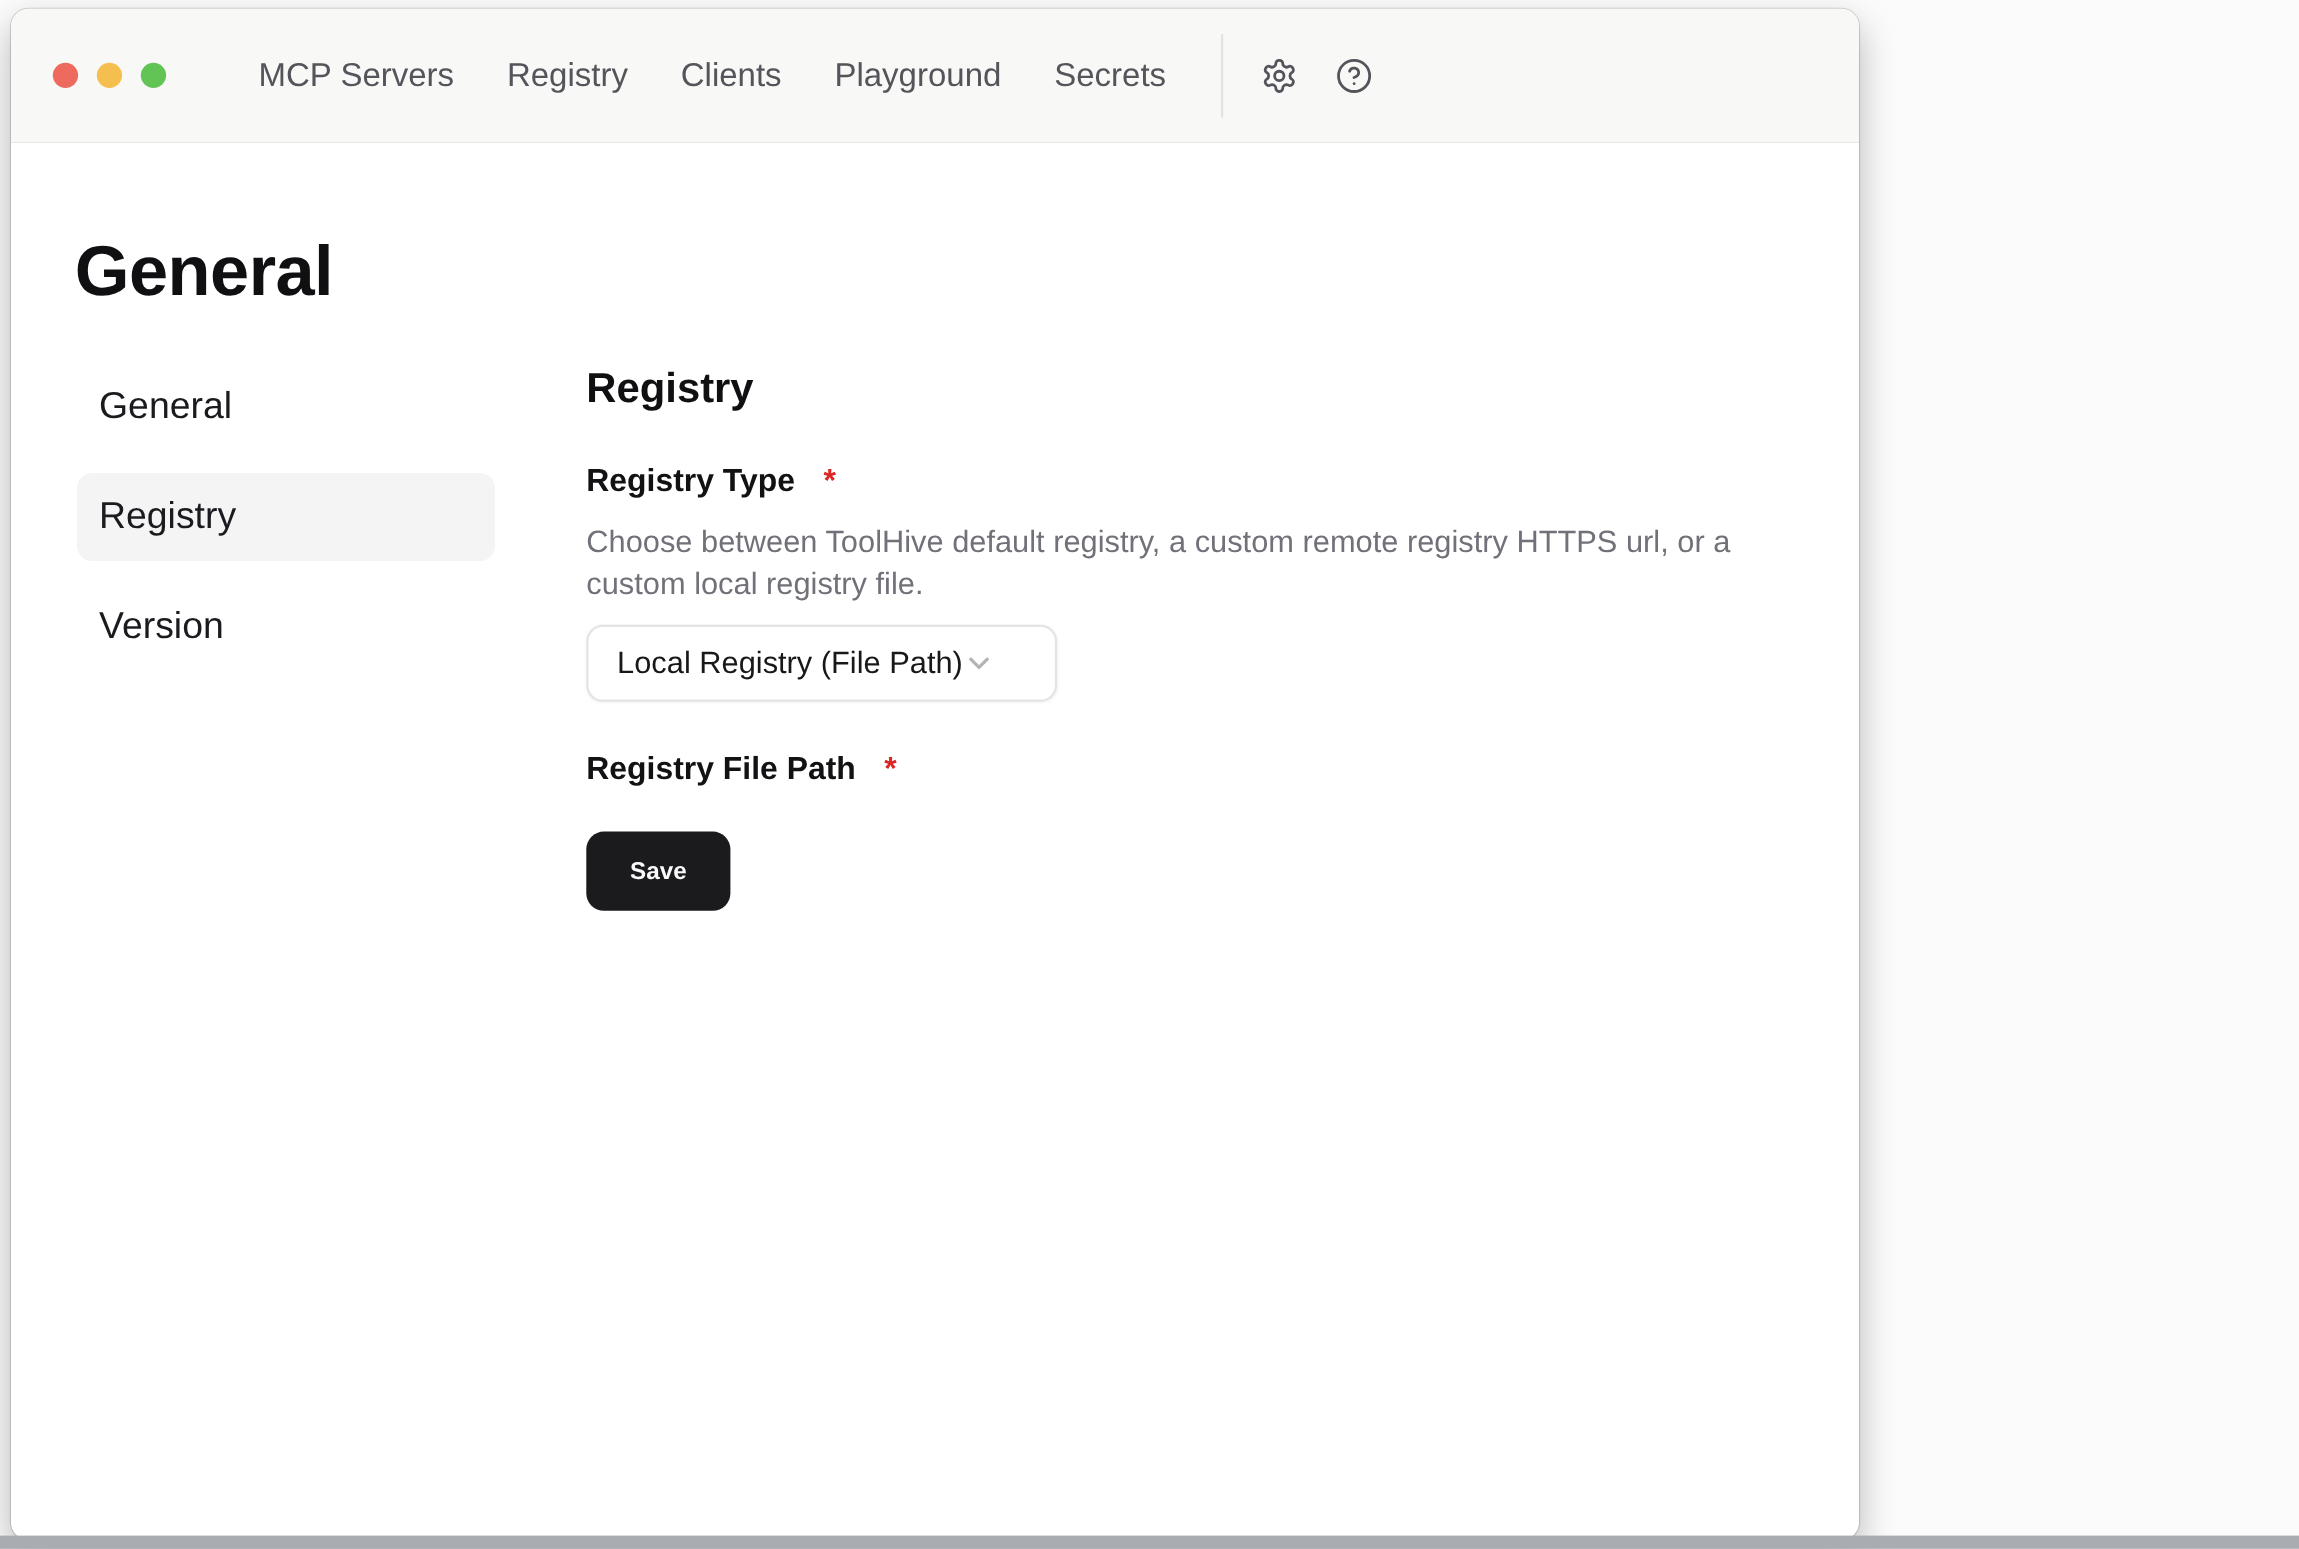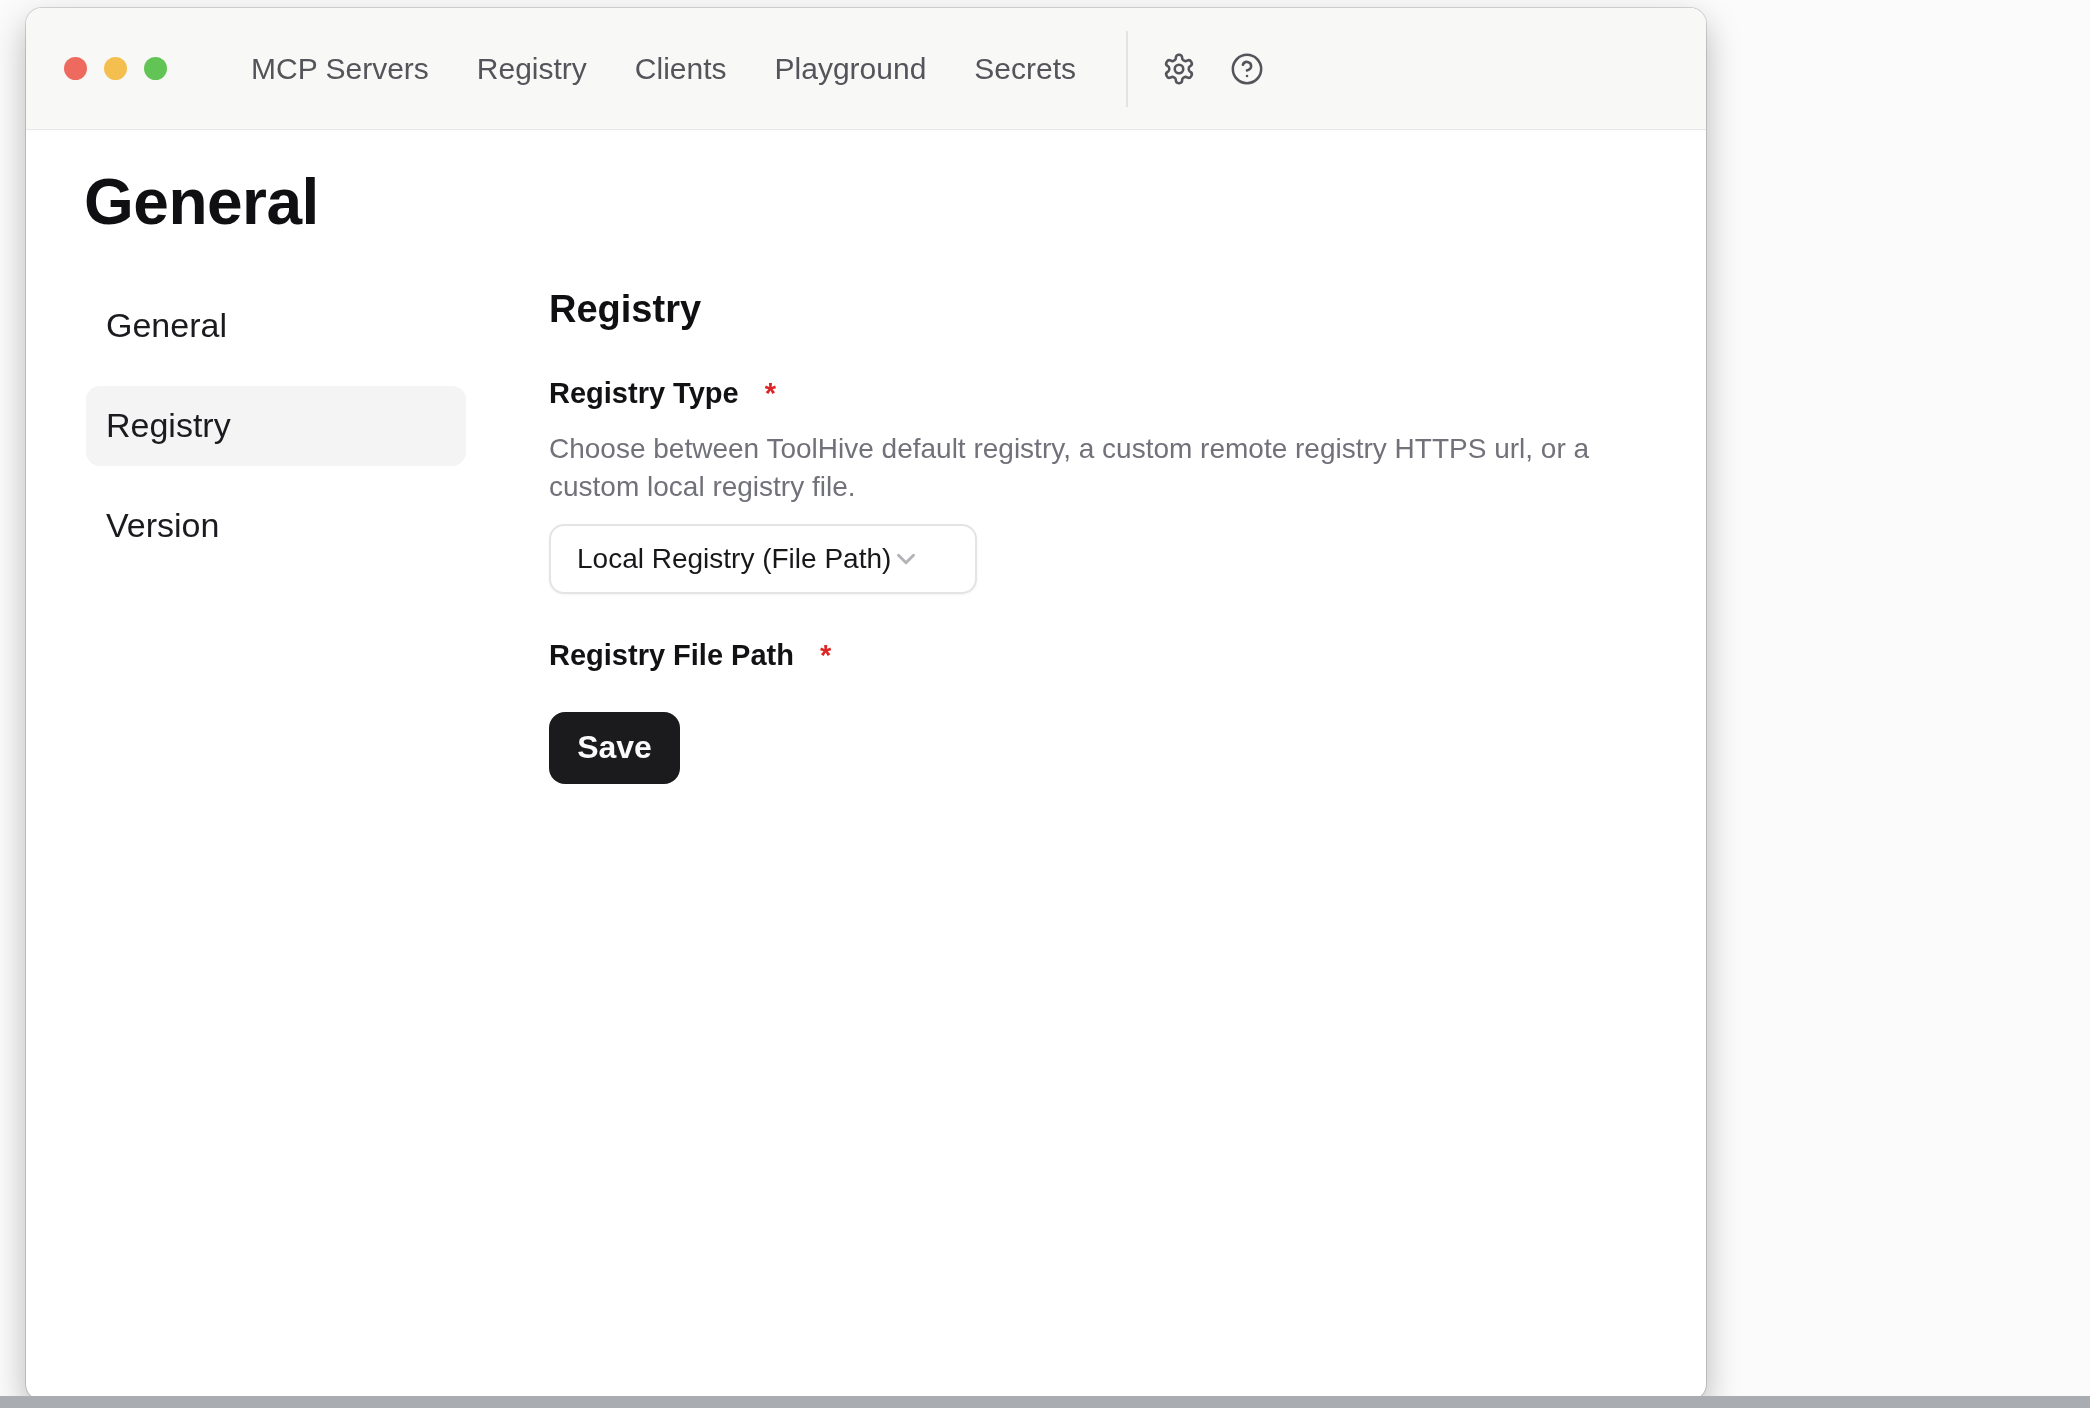--- a/index.html
+++ b/index.html
@@ -7,27 +7,27 @@
     width: 2090px; height: 1408px;
     font-family: "Liberation Sans", sans-serif;
     background: #fbfbfc;
     overflow: hidden;
   }
   .desktop-strip {
     position: absolute; left: 0; right: 0; bottom: 0; height: 12px;
     background: #a9acb1;
   }
   .window {
-    position: absolute; left: 26px; top: 8px;
+    position: absolute; left: 10px; top: 8px;
     width: 1680px; height: 1392px;
     background: #ffffff;
     border-radius: 16px;
     box-shadow: 0 0 0 1px rgba(0,0,0,0.14), 0 14px 34px rgba(0,0,0,0.28);
     overflow: hidden;
-    display: flex; flex-direction: column;
+    display: flex; flex-direction: column; gap: 44px;
   }
   
   .topbar {
     flex: none; height: 122px;
     background: #f8f8f7;
     border-bottom: 1px solid #e7e7e9;
     display: flex; align-items: center;
     padding-left: 38px;
   }
   .traffic { display: flex; gap: 17px; align-items: center; }
@@ -95,21 +95,21 @@
     padding: 0 20px;
     font-size: 30px; color: #18181b;
   }
   .caret { width: 3px; height: 38px; background: #141414; margin-left: 1px; }
   .save-button {
     margin-top: 40px;
     width: 131px; height: 72px;
     background: #1b1b1d; color: #fafafa;
     border: none; border-radius: 16px;
     font-family: "Liberation Sans", sans-serif;
-    font-size: 32px; font-weight: 700;
+    font-size: 22px; font-weight: 700;
     display: flex; align-items: center; justify-content: center;
     cursor: pointer;
   }
 </style>
 </head>
 <body>
 
 <div class="window">
 
   <div class="topbar">

